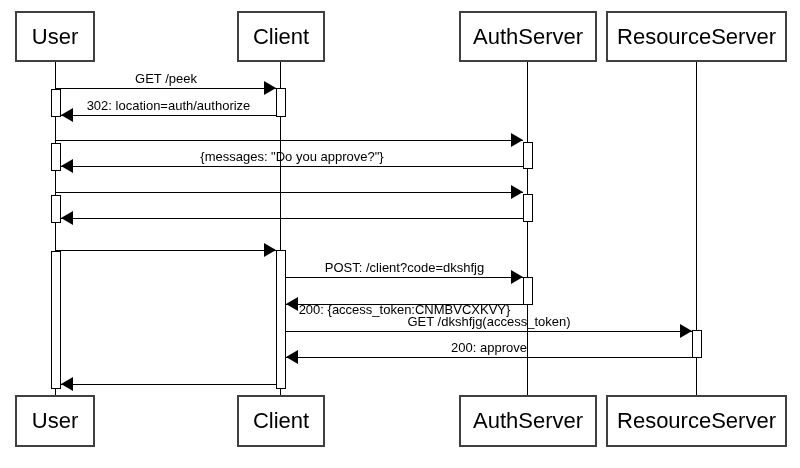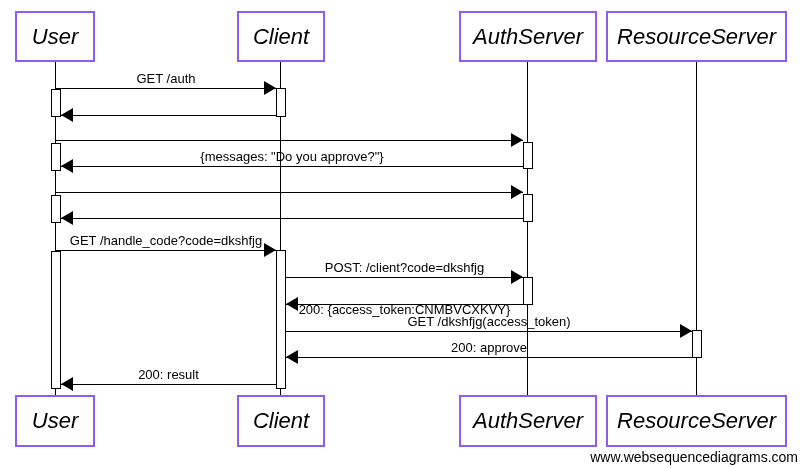--- a/index.html
+++ b/index.html
@@ -1,20 +1,20 @@
 <!DOCTYPE html>
 <html><head>
 <meta charset="utf-8">
 <style>
   html,body{margin:0;padding:0;background:#fff;}
   #stage{position:relative;width:800px;height:468px;background:#fff;overflow:hidden;
          font-family:"Liberation Sans",sans-serif;color:#000;}
-  .actor-box{position:absolute;box-sizing:border-box;border:2px solid #8b5cf6;background:#fff;
+  .actor-box{position:absolute;box-sizing:border-box;border:2px solid #404040;background:#fff;
              display:flex;align-items:center;justify-content:center;
-             font-size:22px;height:51px;font-style:italic;}
+             font-size:22px;height:51px;}
   .lifeline{position:absolute;width:0;border-left:1px solid #000;}
   .activation{position:absolute;width:10px;box-sizing:border-box;border:1px solid #000;background:#fff;}
   .msg-line{position:absolute;height:0;border-top:1px solid #000;}
   .msg-label{position:absolute;height:16px;font-size:13px;line-height:16px;
              text-align:center;white-space:nowrap;}
   .arrow-r{position:absolute;width:0;height:0;
            border-top:7px solid transparent;border-bottom:7px solid transparent;
            border-left:12px solid #000;}
   .arrow-l{position:absolute;width:0;height:0;
            border-top:7px solid transparent;border-bottom:7px solid transparent;
@@ -37,61 +37,60 @@
   <div class="activation" style="left:51px;top:251px;height:138px"></div>
   <div class="activation" style="left:276px;top:88px;height:29px"></div>
   <div class="activation" style="left:276px;top:250px;height:139px"></div>
   <div class="activation" style="left:523px;top:142px;height:27px"></div>
   <div class="activation" style="left:523px;top:194px;height:28px"></div>
   <div class="activation" style="left:523px;top:277px;height:28px"></div>
   <div class="activation" style="left:692px;top:330px;height:28px"></div>
 
   <div class="msg-line" style="left:56px;top:88px;width:220px"></div>
   <div class="arrow-r" style="left:264px;top:81px"></div>
-  <div class="msg-label" style="left:56px;top:71px;width:220px">GET /auth</div>
+  <div class="msg-label" style="left:56px;top:71px;width:220px">GET /peek</div>
 
   <div class="msg-line" style="left:61px;top:115px;width:215px"></div>
   <div class="arrow-l" style="left:61px;top:108px"></div>
+  <div class="msg-label" style="left:61px;top:98px;width:215px">302: location=auth/authorize</div>
 
   <div class="msg-line" style="left:56px;top:140px;width:467px"></div>
   <div class="arrow-r" style="left:511px;top:133px"></div>
 
   <div class="msg-line" style="left:61px;top:166px;width:462px"></div>
   <div class="arrow-l" style="left:61px;top:159px"></div>
   <div class="msg-label" style="left:61px;top:149px;width:462px">{messages: "Do you approve?"}</div>
 
   <div class="msg-line" style="left:56px;top:192px;width:467px"></div>
   <div class="arrow-r" style="left:511px;top:185px"></div>
 
   <div class="msg-line" style="left:61px;top:218px;width:462px"></div>
   <div class="arrow-l" style="left:61px;top:211px"></div>
 
   <div class="msg-line" style="left:56px;top:250px;width:220px"></div>
   <div class="arrow-r" style="left:264px;top:243px"></div>
-  <div class="msg-label" style="left:56px;top:233px;width:220px">GET /handle_code?code=dkshfjg</div>
 
   <div class="msg-line" style="left:286px;top:277px;width:237px"></div>
   <div class="arrow-r" style="left:511px;top:270px"></div>
   <div class="msg-label" style="left:286px;top:260px;width:237px">POST: /client?code=dkshfjg</div>
 
   <div class="msg-line" style="left:286px;top:304px;width:237px"></div>
   <div class="arrow-l" style="left:286px;top:297px"></div>
   <div class="msg-label" style="left:286px;top:302px;width:237px">200: {access_token:CNMBVCXKVY}</div>
 
   <div class="msg-line" style="left:286px;top:331px;width:406px"></div>
   <div class="arrow-r" style="left:680px;top:324px"></div>
   <div class="msg-label" style="left:286px;top:314px;width:406px">GET /dkshfjg(access_token)</div>
 
   <div class="msg-line" style="left:286px;top:357px;width:406px"></div>
   <div class="arrow-l" style="left:286px;top:350px"></div>
   <div class="msg-label" style="left:286px;top:340px;width:406px">200: approve</div>
 
   <div class="msg-line" style="left:61px;top:384px;width:215px"></div>
   <div class="arrow-l" style="left:61px;top:377px"></div>
-  <div class="msg-label" style="left:61px;top:367px;width:215px">200: result</div>
 
   <div class="actor-box" style="left:15px;top:11px;width:80px">
       <span>User</span>
     </div>
   <div class="actor-box" style="left:237px;top:11px;width:88px">
       <span>Client</span>
     </div>
   <div class="actor-box" style="left:459px;top:11px;width:138px">
       <span>AuthServer</span>
     </div>
@@ -105,15 +104,14 @@
   <div class="actor-box" style="left:237px;top:395px;width:88px;height:52px">
       <span>Client</span>
     </div>
   <div class="actor-box" style="left:459px;top:395px;width:138px;height:52px">
       <span>AuthServer</span>
     </div>
   <div class="actor-box" style="left:606px;top:395px;width:181px;height:52px">
       <span>ResourceServer</span>
     </div>
 
-  <div class="watermark">www.websequencediagrams.com</div>
 
 </div>
 
 </body></html>

